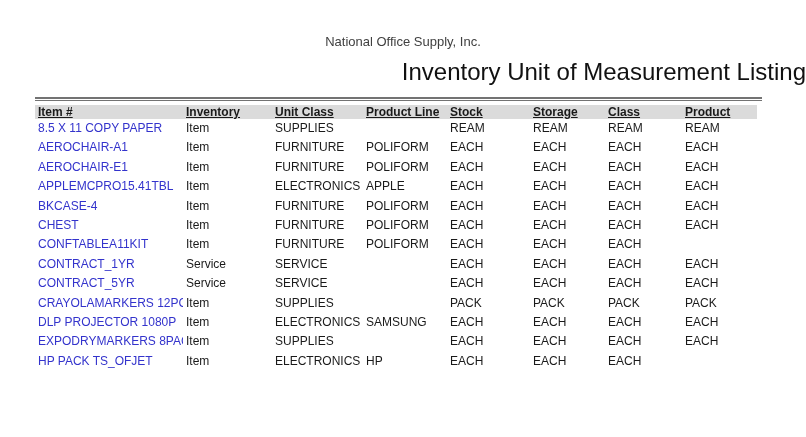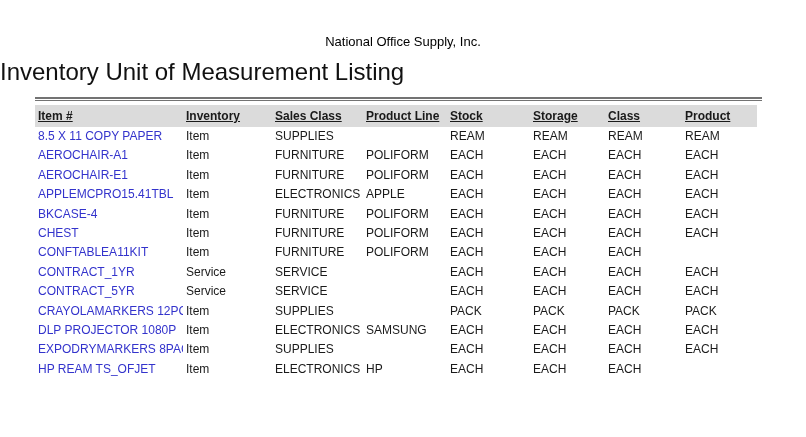--- a/index.html
+++ b/index.html
@@ -9,37 +9,37 @@
     --text-color:#1a1a1a;
   }
   html,body{margin:0;padding:0;}
   body{
     width:806px;height:437px;overflow:hidden;background:#ffffff;
     font-family:"Liberation Sans", sans-serif;color:var(--text-color);
   }
   .report{position:relative;width:806px;height:437px;}
   .company{
     padding-top:34px;text-align:center;
-    font-size:13px;line-height:15px;color:#000000;
+    font-size:13px;line-height:15px;color:#404040;
   }
   .title{
-    margin-top:8px;text-align:left;
+    margin-top:8px;text-align:right;
     font-size:24px;line-height:30px;color:#111;font-weight:400;
   }
   .header-rule{
     margin:10px 0 4px 35px;width:727px;height:1px;
     border-top:2px solid var(--rule-color);
     border-bottom:1px solid var(--rule-color);
   }
   table.listing{
     margin-left:35px;width:722px;
     border-collapse:collapse;table-layout:fixed;
   }
   table.listing th{
-    background:var(--band-color);height:22px;
+    background:var(--band-color);height:14px;
     font-size:12px;font-weight:bold;text-decoration:underline;
     text-align:left;vertical-align:middle;padding:0 0 0 3px;
     white-space:nowrap;overflow:hidden;
   }
   table.listing td{
     font-size:12px;line-height:19.4px;height:19.4px;
     padding:0 0 0 3px;white-space:nowrap;overflow:hidden;
     vertical-align:middle;
   }
   td.item-link{color:var(--link-color);}
@@ -62,21 +62,21 @@
         <col class="c4">
       <col class="c5">
         <col class="c6">
         <col class="c7">
         <col class="c8">
     </colgroup>
     <thead>
       <tr>
         <th>Item #</th>
         <th>Inventory</th>
-        <th>Sales Class</th>
+        <th>Unit Class</th>
         <th>Product Line</th>
         <th>Stock</th>
         <th>Storage</th>
         <th>Class</th>
         <th>Product</th>
       </tr>
     </thead>
     <tbody>
         <tr>
           <td class="item-link">8.5 X 11 COPY PAPER</td>
@@ -192,21 +192,21 @@
           <td class="item-link">EXPODRYMARKERS 8PACK</td>
           <td>Item</td>
           <td>SUPPLIES</td>
           <td></td>
           <td>EACH</td>
           <td>EACH</td>
           <td>EACH</td>
           <td>EACH</td>
         </tr>
         <tr>
-          <td class="item-link">HP REAM TS_OFJET</td>
+          <td class="item-link">HP PACK TS_OFJET</td>
           <td>Item</td>
           <td>ELECTRONICS</td>
           <td>HP</td>
           <td>EACH</td>
           <td>EACH</td>
           <td>EACH</td>
           <td></td>
         </tr>
       </tbody>
   </table>

